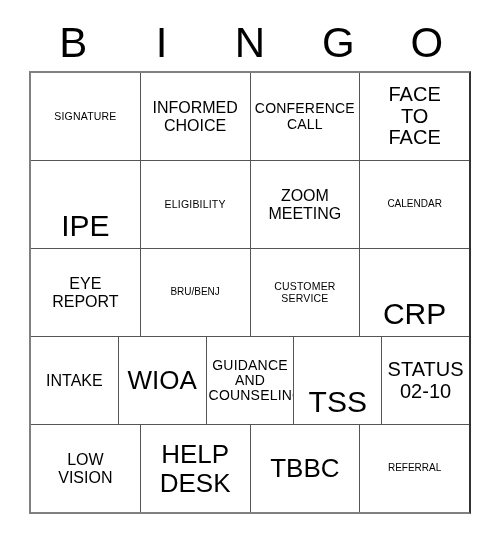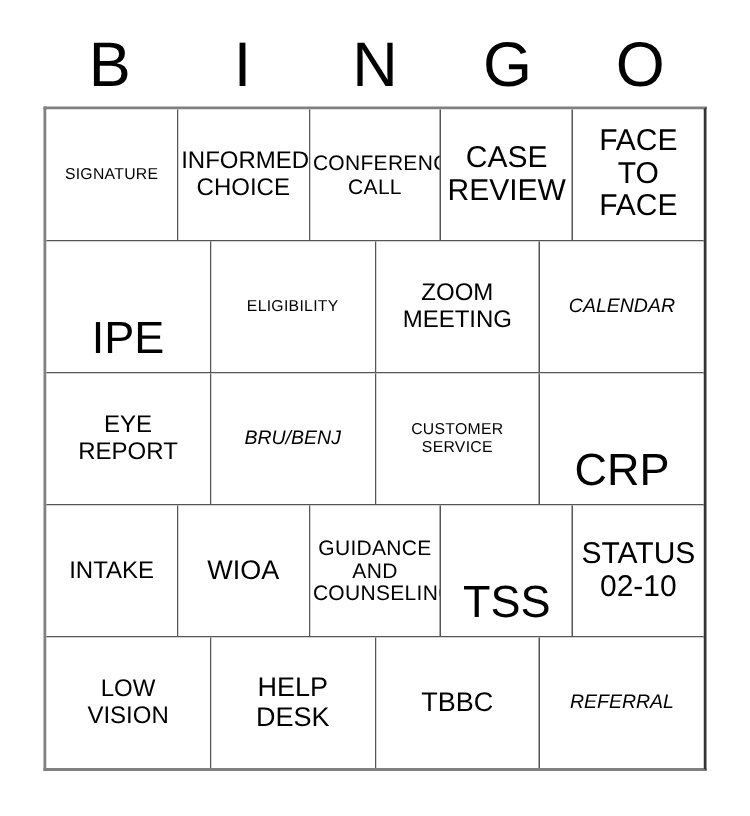--- a/index.html
+++ b/index.html
@@ -79,24 +79,24 @@
     display: block;
     width: 100%;
     text-align: center;
     line-height: 1.08;
     white-space: pre-line;
     color: #000000;
   }
   
   .s-xxs .cell-text { font-size: 14px; letter-spacing: 0.2px; }
   .s-xs  .cell-text { font-size: 10.5px; letter-spacing: 0.2px; }
-  .s-sm  .cell-text { font-size: 13px; font-style: italic; }
+  .s-sm  .cell-text { font-size: 10px; }
   .s-md  .cell-text { font-size: 16px; }
   .s-lg  .cell-text { font-size: 20px; }
-  .s-xl  .cell-text { font-size: 18px; }
+  .s-xl  .cell-text { font-size: 26px; }
   .s-xxl .cell-text { font-size: 30px; margin-top: 44px; }
   .s-free .cell-text { font-size: 29px; }
 </style>
 </head>
 <body>
 
 <div class="card">
   <div class="header-row">
     <div class="header-cell">B</div>
     <div class="header-cell">I</div>
@@ -113,24 +113,20 @@
       </div>
       <div class="cell s-md">
         <span class="cell-text">INFORMED
 CHOICE</span>
       </div>
       <div class="cell s-xxs">
         <span class="cell-text">CONFERENCE
 CALL</span>
       </div>
       <div class="cell s-lg">
-        <span class="cell-text">CASE
-REVIEW</span>
-      </div>
-      <div class="cell s-lg">
         <span class="cell-text">FACE
 TO
 FACE</span>
       </div>
     </div>
 
     <div class="row">
       <div class="cell s-xxl">
         <span class="cell-text">IPE</span>
       </div>

